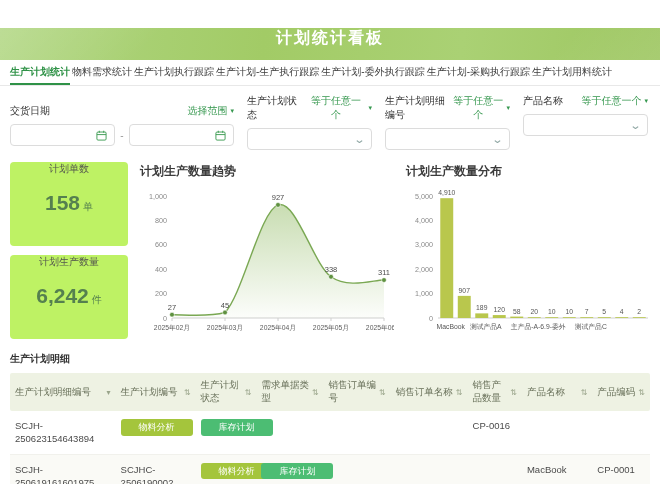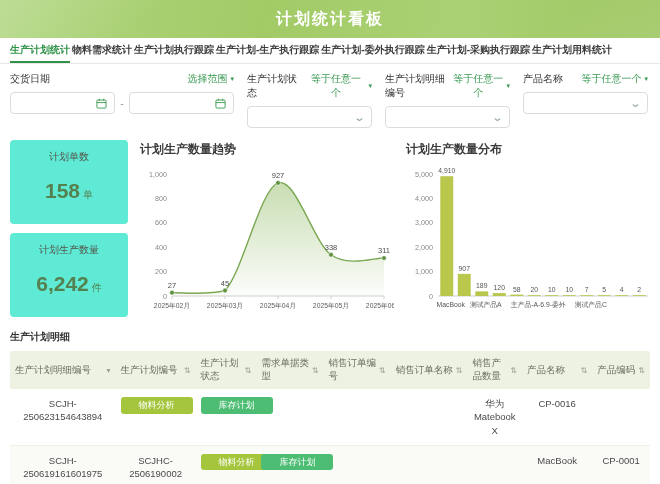--- a/index.html
+++ b/index.html
@@ -1,63 +1,63 @@
 <!DOCTYPE html>
 <html><head>
 <meta charset="utf-8">
 <style>
   html,body{margin:0;padding:0;}
   body{width:660px;height:484px;overflow:hidden;background:#fff;
        font-family:"Liberation Sans",sans-serif;-webkit-font-smoothing:antialiased;}
   
-  .banner{height:38px;position:relative;overflow:hidden;display:flex;align-items:center;justify-content:center;
-          background:linear-gradient(95deg,#b0d681 0%,#a2cb66 40%,#aad174 70%,#9dc660 100%);}
+  .banner{height:32px;position:relative;overflow:hidden;display:flex;justify-content:center;
+          background:linear-gradient(95deg,#b0d681 0%,#a2cb66 40%,#aad174 70%,#9dc660 100%);margin-top:28px;}
   .banner::before{content:"";position:absolute;left:-60px;top:-20px;width:300px;height:90px;
           background:linear-gradient(115deg,rgba(255,255,255,.22),rgba(255,255,255,0) 65%);transform:skewX(-24deg);}
   .banner::after{content:"";position:absolute;right:-40px;top:0;width:260px;height:80px;
           background:linear-gradient(295deg,rgba(255,255,255,.18),rgba(255,255,255,0) 60%);transform:skewX(-24deg);}
   .banner h1{margin:0;color:#fff;font-size:16px;font-weight:bold;letter-spacing:2px;z-index:1;}
   
   .tabs{display:flex;gap:2px;padding:0 10px;height:25px;align-items:stretch;border-bottom:1px solid #e8e8e8;background:#fff;}
   .tab{font-size:10px;color:#3c3c3c;display:flex;align-items:center;border-bottom:2px solid transparent;
-       white-space:nowrap;cursor:pointer;font-weight:bold;}
+       white-space:nowrap;cursor:pointer;}
   .tab.active{color:#2f9247;font-weight:bold;border-bottom-color:#2f9247;}
   
   .filters{display:flex;gap:13px;padding:8px 12px 10px 10px;}
   .fg{display:flex;flex-direction:column;gap:6px;flex:1;min-width:0;}
-  .fg.wide{flex:0 0 224px;}
+  .fg.wide{flex:0 0 224px;margin-top:10px;}
   .fhead{display:flex;justify-content:space-between;align-items:center;}
   .flabel{font-size:10px;color:#333;}
   .fop{font-size:10px;color:#36984f;display:flex;align-items:center;gap:3px;cursor:pointer;background:none;border:none;padding:0;font-family:inherit;text-align:center;}
   .fop .caret{font-size:7px;color:#36984f;}
   .box{height:22px;border:1px solid #dcdcdc;border-radius:4px;background:#fff;display:flex;
        align-items:center;justify-content:flex-end;padding:0 7px;box-sizing:border-box;}
   .drange{display:flex;align-items:center;gap:5px;}
   .drange .box{flex:1;}
   .sep{color:#999;font-size:10px;}
   .chev{color:#8fa7a4;font-size:11px;line-height:0.4;transform:scaleX(1.3);}
   
   .main{display:flex;gap:8px;padding:2px 8px 0 10px;}
   .stats{width:118px;display:flex;flex-direction:column;gap:9px;flex:0 0 118px;}
-  .card{background:#5eead4;border-radius:4px;height:84px;display:flex;flex-direction:column;align-items:center;padding-top:10px;box-sizing:border-box;}
+  .card{background:#bef264;border-radius:4px;height:84px;display:flex;flex-direction:column;align-items:center;padding-top:0;box-sizing:border-box;}
   .card .cl{font-size:10px;color:#55584e;}
   .card .cv{margin-top:15px;color:#55804f;font-size:21px;font-weight:bold;display:flex;align-items:baseline;}
   .card .cu{font-size:10px;font-weight:normal;margin-left:3px;color:#55804f;}
   .chart{flex:0 0 auto;}
   .ctitle{font-size:12px;font-weight:bold;color:#3b3b3b;padding:1px 0 2px 4px;}
   
   .tblsec{padding:4px 10px 0;}
   .sectitle{font-size:10px;font-weight:bold;color:#333;margin:6px 0 7px;}
   .grid{display:grid;grid-template-columns:16.5% 12.5% 9.5% 10.5% 10.5% 12% 8.5% 11% 9%;}
   .thead{background:#eef2e3;border-radius:2px;}
   .th{font-size:9.5px;color:#676f58;padding:6px 5px;display:flex;align-items:center;justify-content:space-between;box-sizing:border-box;cursor:pointer;}
   .sort{color:#9aa58b;font-size:8px;margin-left:2px;flex:0 0 auto;}
   .trow{border-bottom:1px solid #f1f1ec;}
   .trow:nth-child(even){background:#fafaf6;}
-  .td{font-size:9.5px;color:#4a4a4a;padding:8px 5px;line-height:1.4;word-break:break-word;box-sizing:border-box;text-align:center;}
+  .td{font-size:9.5px;color:#4a4a4a;padding:8px 5px;line-height:1.4;word-break:break-word;box-sizing:border-box;}
   .td.num{text-align:right;}
   .badge{display:inline-block;padding:2px 18px;border-radius:3px;color:#fff;font-size:9px;white-space:nowrap;}
   svg{display:block;}
 </style>
 </head>
 <body>
 
 <div class="banner">
   <h1>计划统计看板</h1>
 </div>
@@ -273,21 +273,20 @@
       </div>
     </div>
   <div id="tbody">
       <div class="grid trow">
         <div class="td">SCJH-250623154643894</div>
         <div class="td"><span class="badge" style="background: rgb(164, 197, 60);">物料分析</span></div>
         <div class="td"><span class="badge" style="background: rgb(76, 189, 115);">库存计划</span></div>
         <div class="td"></div>
         <div class="td"></div>
         <div class="td num"></div>
-        <div class="td">华为Matebook X</div>
         <div class="td">CP-0016</div>
       </div>
       <div class="grid trow">
         <div class="td">SCJH-250619161601975</div>
         <div class="td">SCJHC-2506190002</div>
         <div class="td"><span class="badge" style="background: rgb(164, 197, 60);">物料分析</span></div>
         <div class="td"><span class="badge" style="background: rgb(76, 189, 115);">库存计划</span></div>
         <div class="td"></div>
         <div class="td"></div>
         <div class="td num"></div>

